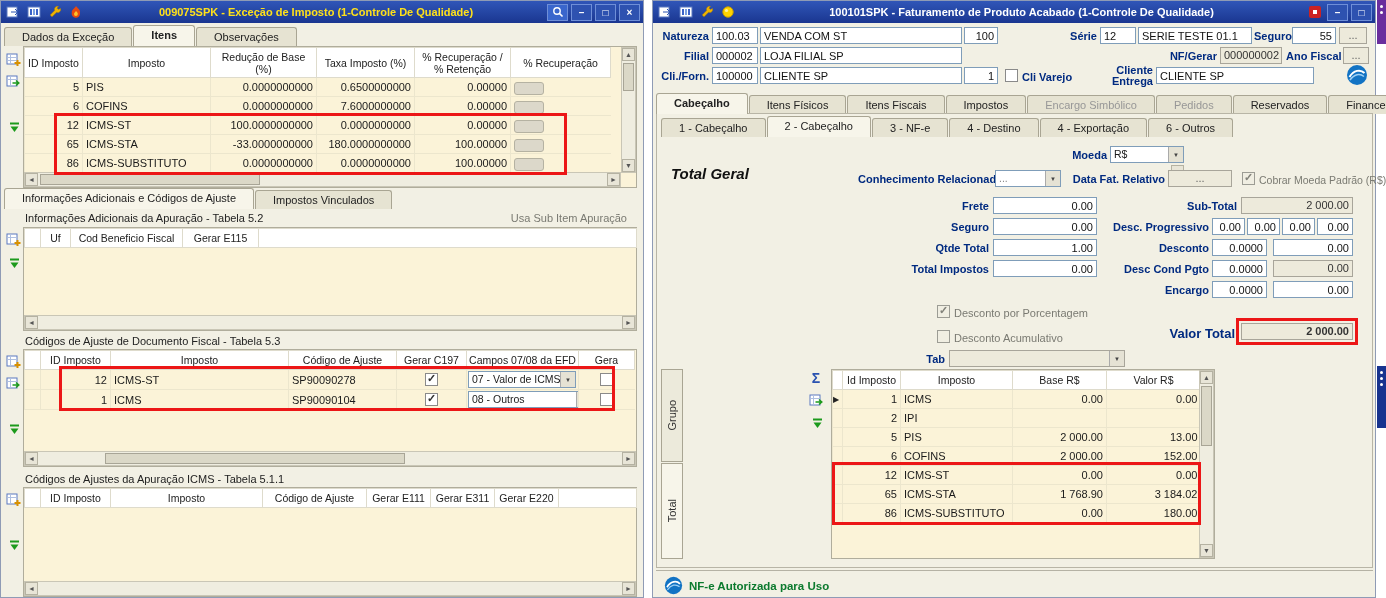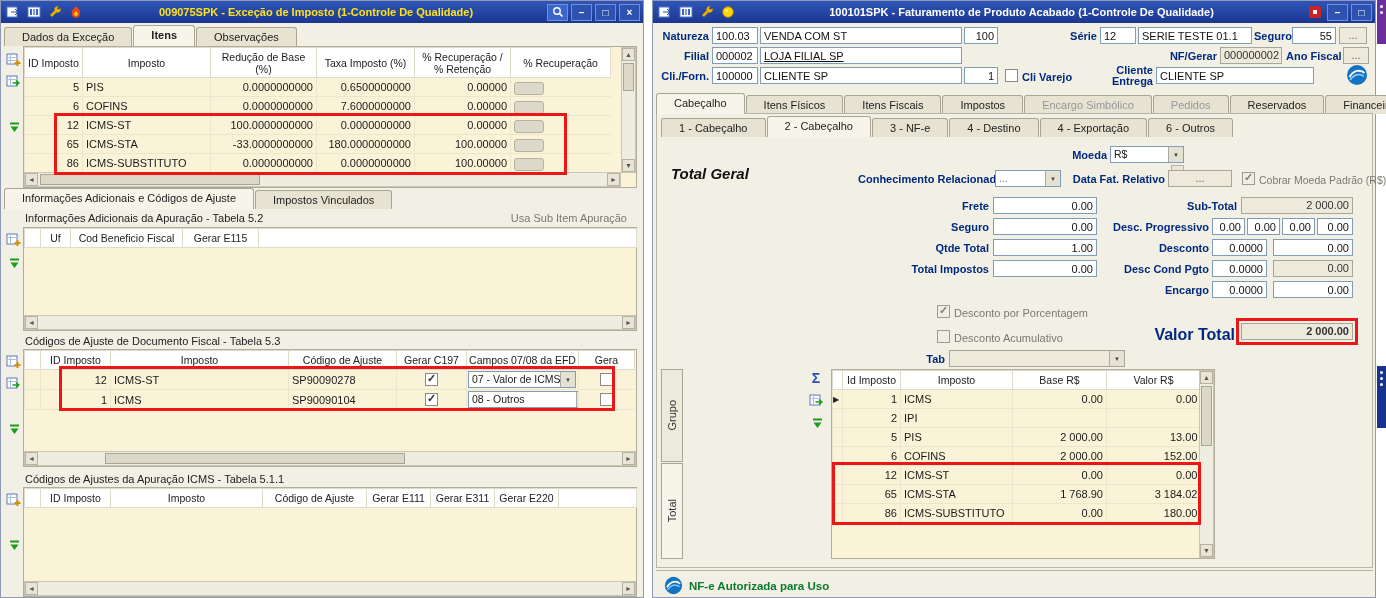--- a/index.html
+++ b/index.html
@@ -441,21 +441,21 @@
   <input class="fld n" style="left: 311px; top: 26px; width: 34px;" value="100">
   <div class="lbl" style="left:404px;top:29px;width:40px">Série</div>
   <input class="fld" style="left: 447px; top: 26px; width: 36px;" value="12">
   <input class="fld" style="left: 485px; top: 26px; width: 114px;" value="SERIE TESTE 01.1">
   <div class="lbl" style="left:601px;top:29px;width:36px">Seguro</div>
   <input class="fld n" style="left: 639px; top: 26px; width: 44px;" value="55">
   <div class="dfld c" style="left:686px;top:26px;width:28px">...</div>
 
   <div class="lbl" style="left:2px;top:49px;width:54px">Filial</div>
   <input class="fld" style="left: 59px; top: 46px; width: 46px;" value="000002">
-  <input class="fld" style="left: 107px; top: 46px; width: 202px; text-decoration: underline;" value="LOJA FILIAL SP">
+  <input class="fld" style="left: 107px; top: 46px; width: 202px;" value="LOJA FILIAL SP">
   <div class="lbl" style="left:500px;top:49px;width:64px">NF/Gerar</div>
   <div class="dfld" style="left:567px;top:46px;width:62px">000000002</div>
   <div class="lbl" style="left:633px;top:49px;width:54px">Ano Fiscal</div>
   <div class="dfld c" style="left:690px;top:46px;width:26px">...</div>
 
   <div class="lbl" style="left:2px;top:69px;width:54px">Cli./Forn.</div>
   <input class="fld" style="left: 59px; top: 66px; width: 46px;" value="100000">
   <input class="fld" style="left: 107px; top: 66px; width: 202px;" value="CLIENTE SP">
   <input class="fld n" style="left: 311px; top: 66px; width: 34px;" value="1">
   <span class="cb cba" style="left:352px;top:68px" data-glyph="✓"></span>
@@ -464,21 +464,21 @@
   <input class="fld" style="left: 503px; top: 66px; width: 158px;" value="CLIENTE SP">
   <span class="icsp" style="left:692px;top:62px;width:24px;height:24px">
       <svg width="22" height="22" viewBox="0 0 22 22">
         <circle cx="11" cy="11" r="10" fill="#1273c4"></circle>
         <path d="M3.5 13c4-7 11-8 15-4" stroke="#fff" stroke-width="2" fill="none"></path>
         <path d="M4 16c4-6 10-7 14-3.5" stroke="#9ed0f5" stroke-width="1.5" fill="none"></path>
       </svg>
     </span>
 
   <div class="tabs" style="left:3px;top:92px">
-    <div class="tab on" style="font-weight:normal">Cabeçalho</div>
+    <div class="tab on" style="font-weight:bold">Cabeçalho</div>
     <div class="tab">Itens Físicos</div>
     <div class="tab">Itens Fiscais</div>
     <div class="tab">Impostos</div>
     <div class="tab off">Encargo Simbólico</div>
     <div class="tab off">Pedidos</div>
     <div class="tab">Reservados</div>
     <div class="tab">Financeiro</div>
     <div class="tab">Observações</div>
   </div>
 
@@ -535,21 +535,21 @@
   <div class="dfld n" style="left:620px;top:259px;width:80px">0.00</div>
   <div class="lbl" style="left:480px;top:283px;width:76px">Encargo</div>
   <input class="fld n" style="left: 559px; top: 280px; width: 55px;" value="0.0000">
   <input class="fld n" style="left: 620px; top: 280px; width: 80px;" value="0.00">
 
   <span class="cb cba dis checked" style="left:284px;top:304px" data-glyph="✓"></span>
   <div class="lblg" style="left:301px;top:306px">Desconto por Porcentagem</div>
   <span class="cb cba dis" style="left:284px;top:329px" data-glyph="✓"></span>
   <div class="lblg" style="left:301px;top:331px">Desconto Acumulativo</div>
 
-  <div class="lbl" style="left:460px;top:325px;width:122px;font-size:16px">Valor Total</div>
+  <div class="lbl" style="left:460px;top:325px;width:122px;font-size:13px">Valor Total</div>
   <div class="dfld n" style="left:588px;top:322px;width:112px;font-weight:bold">2 000.00</div>
   <div class="redbox" style="left:583px;top:317px;width:122px;height:27px"></div>
 
   <div class="lbl" style="left:268px;top:352px;width:24px">Tab</div>
   <span class="combo cba dis" style="left:296px;top:349px;width:176px">
       <span class="ctext"></span>
       <span class="carr">▼</span>
     </span>
 
   <div class="vtab" style="left:8px;top:368px;width:22px;height:93px">

